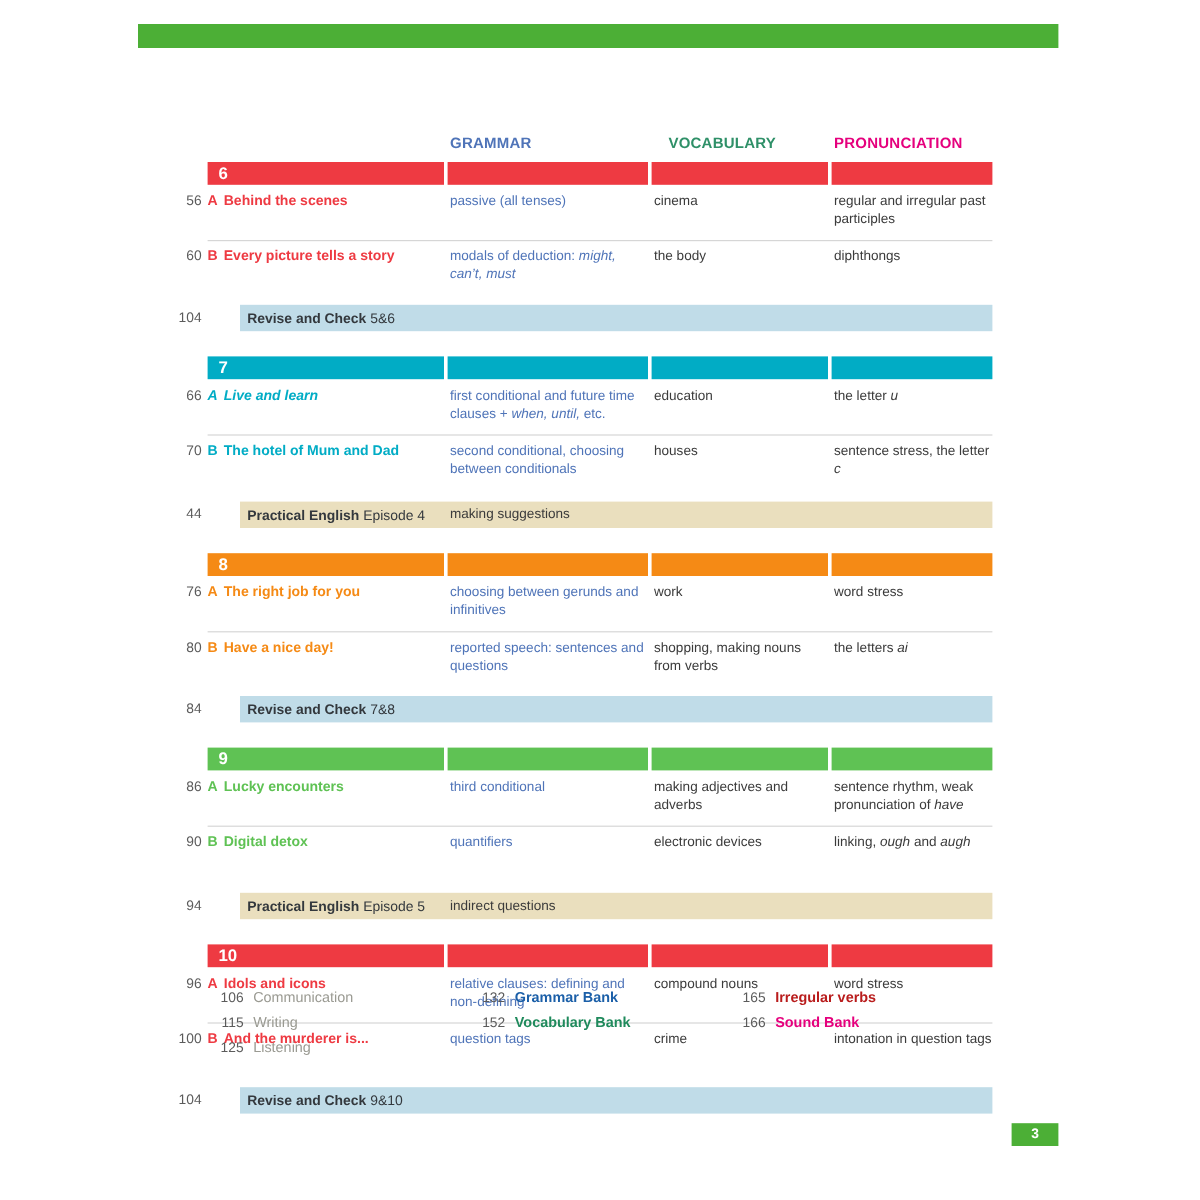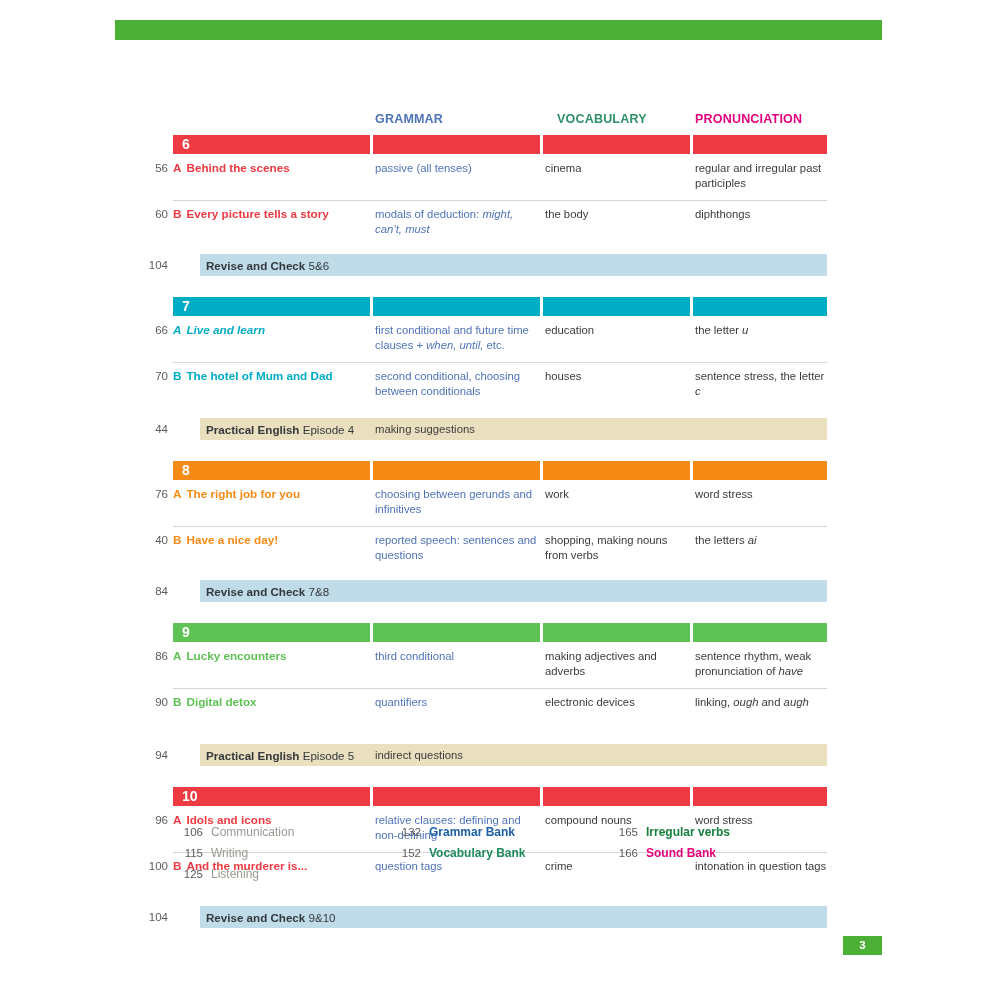--- a/index.html
+++ b/index.html
@@ -307,21 +307,21 @@
           <div class="unit-num">8</div>
         </div>
         <div class="lesson" style="height: 34px;">
           <div class="pagenum">76</div>
           <div class="lesson-title" style="color: rgb(245, 138, 21);"><span class="ab">A</span>The right job for you</div>
           <div class="cell grammar">choosing between gerunds and infinitives</div>
           <div class="cell vocab">work</div>
           <div class="cell pron">word stress</div>
         </div>
         <div class="lesson sep" style="height: 34px;">
-          <div class="pagenum">40</div>
+          <div class="pagenum">80</div>
           <div class="lesson-title" style="color: rgb(245, 138, 21);"><span class="ab">B</span>Have a nice day!</div>
           <div class="cell vocab">shopping, making nouns from verbs</div>
           <div class="cell grammar">reported speech: sentences and questions</div>
           <div class="cell pron">the letters <i>ai</i></div>
         </div>
         <div style="height: 6px;"></div>
         <div class="band revise">
           <div class="band-bg"></div>
           <div class="pagenum">84</div>
           <div class="band-label"><b>Revise and Check</b> 7&amp;8</div>
@@ -391,21 +391,21 @@
     <div class="ref-col c1" id="ref-col-1">
         <div class="ref-item"><span class="rnum">106</span><span class="rlabel" style="color: rgb(154, 154, 146);">Communication</span></div>
         <div class="ref-item"><span class="rnum">115</span><span class="rlabel" style="color: rgb(154, 154, 146);">Writing</span></div>
         <div class="ref-item"><span class="rnum">125</span><span class="rlabel" style="color: rgb(154, 154, 146);">Listening</span></div>
       </div>
     <div class="ref-col c2" id="ref-col-2">
         <div class="ref-item"><span class="rnum">132</span><span class="rlabel" style="color: rgb(27, 95, 168);">Grammar Bank</span></div>
         <div class="ref-item"><span class="rnum">152</span><span class="rlabel" style="color: rgb(31, 138, 92);">Vocabulary Bank</span></div>
       </div>
     <div class="ref-col c3" id="ref-col-3">
-        <div class="ref-item"><span class="rnum">165</span><span class="rlabel" style="color: #15803d;">Irregular verbs</span></div>
+        <div class="ref-item"><span class="rnum">165</span><span class="rlabel" style="color: #b91c1c;">Irregular verbs</span></div>
         <div class="ref-item"><span class="rnum">166</span><span class="rlabel" style="color: rgb(229, 0, 125);">Sound Bank</span></div>
       </div>
   </div>
 
   <div class="folio" style="background: rgb(76, 175, 54);">
     <span>3</span>
   </div>
 
 </div>
 

